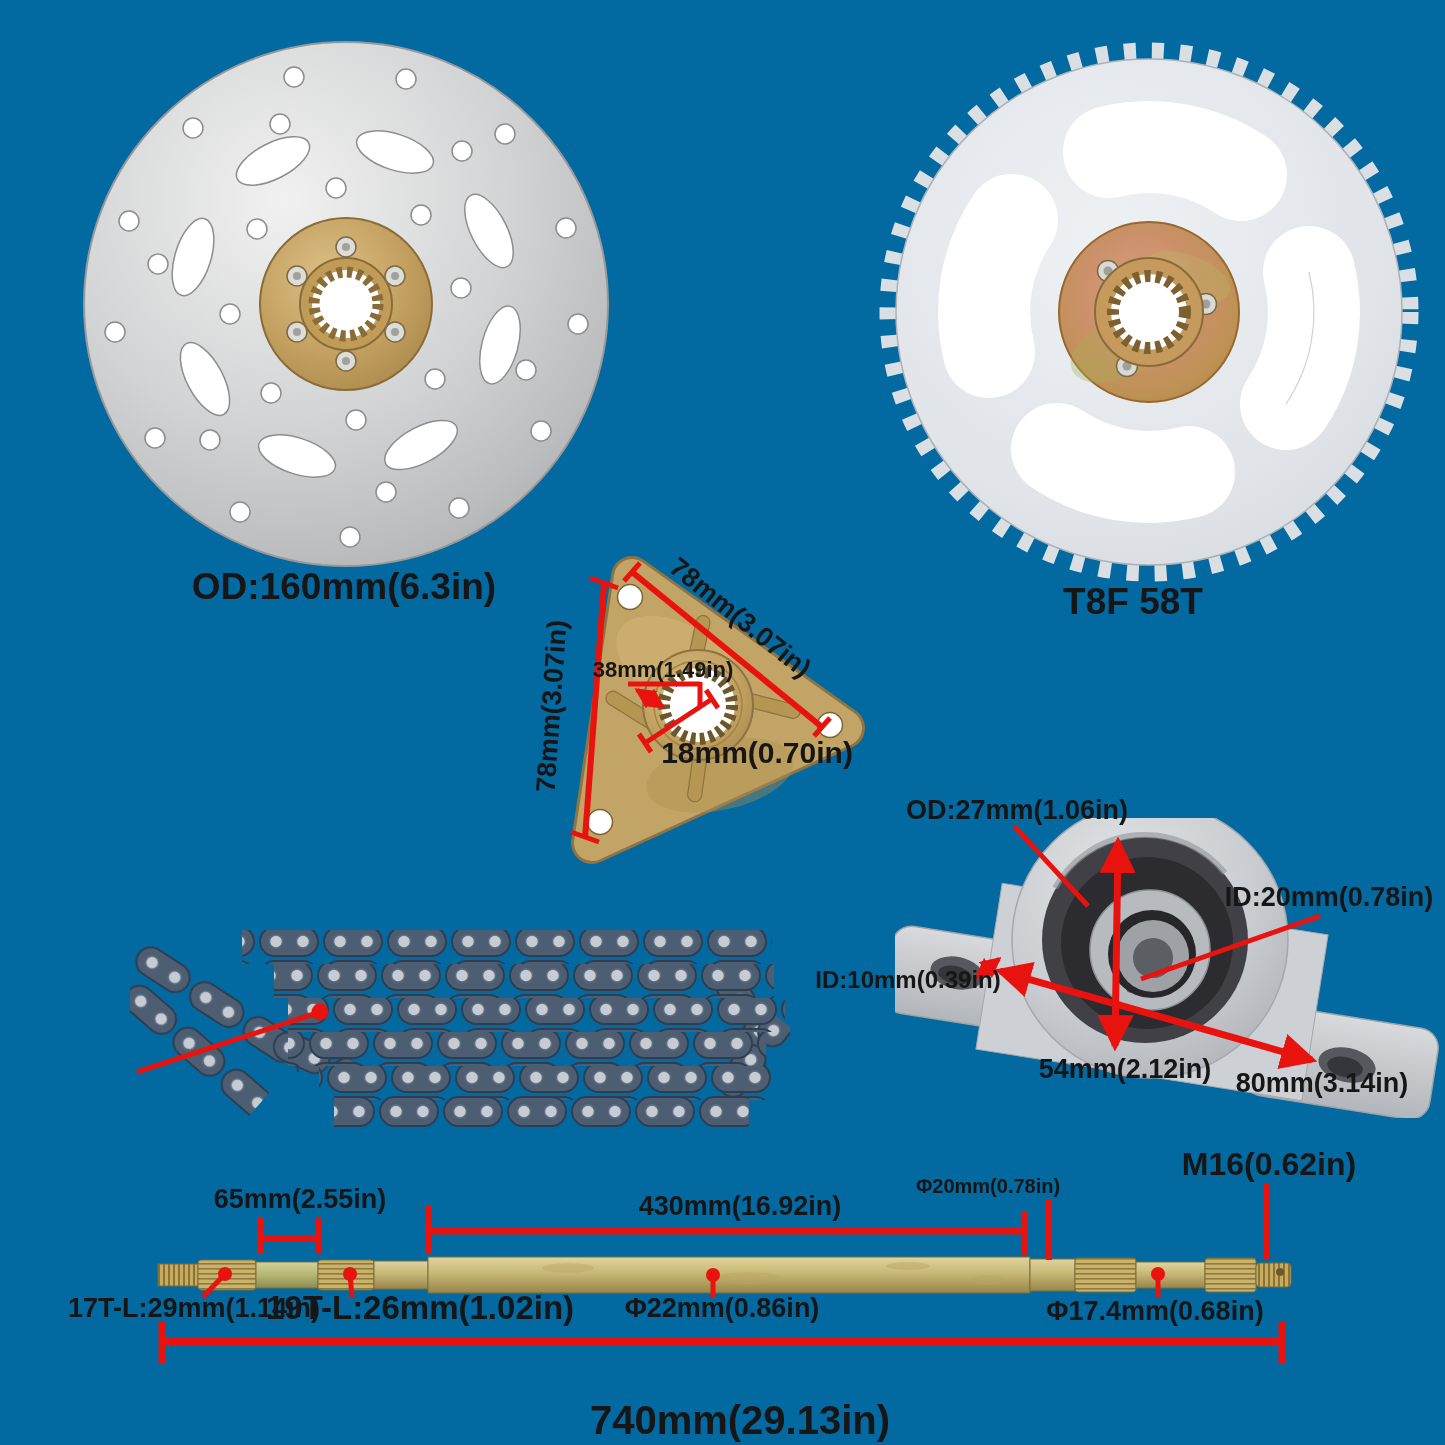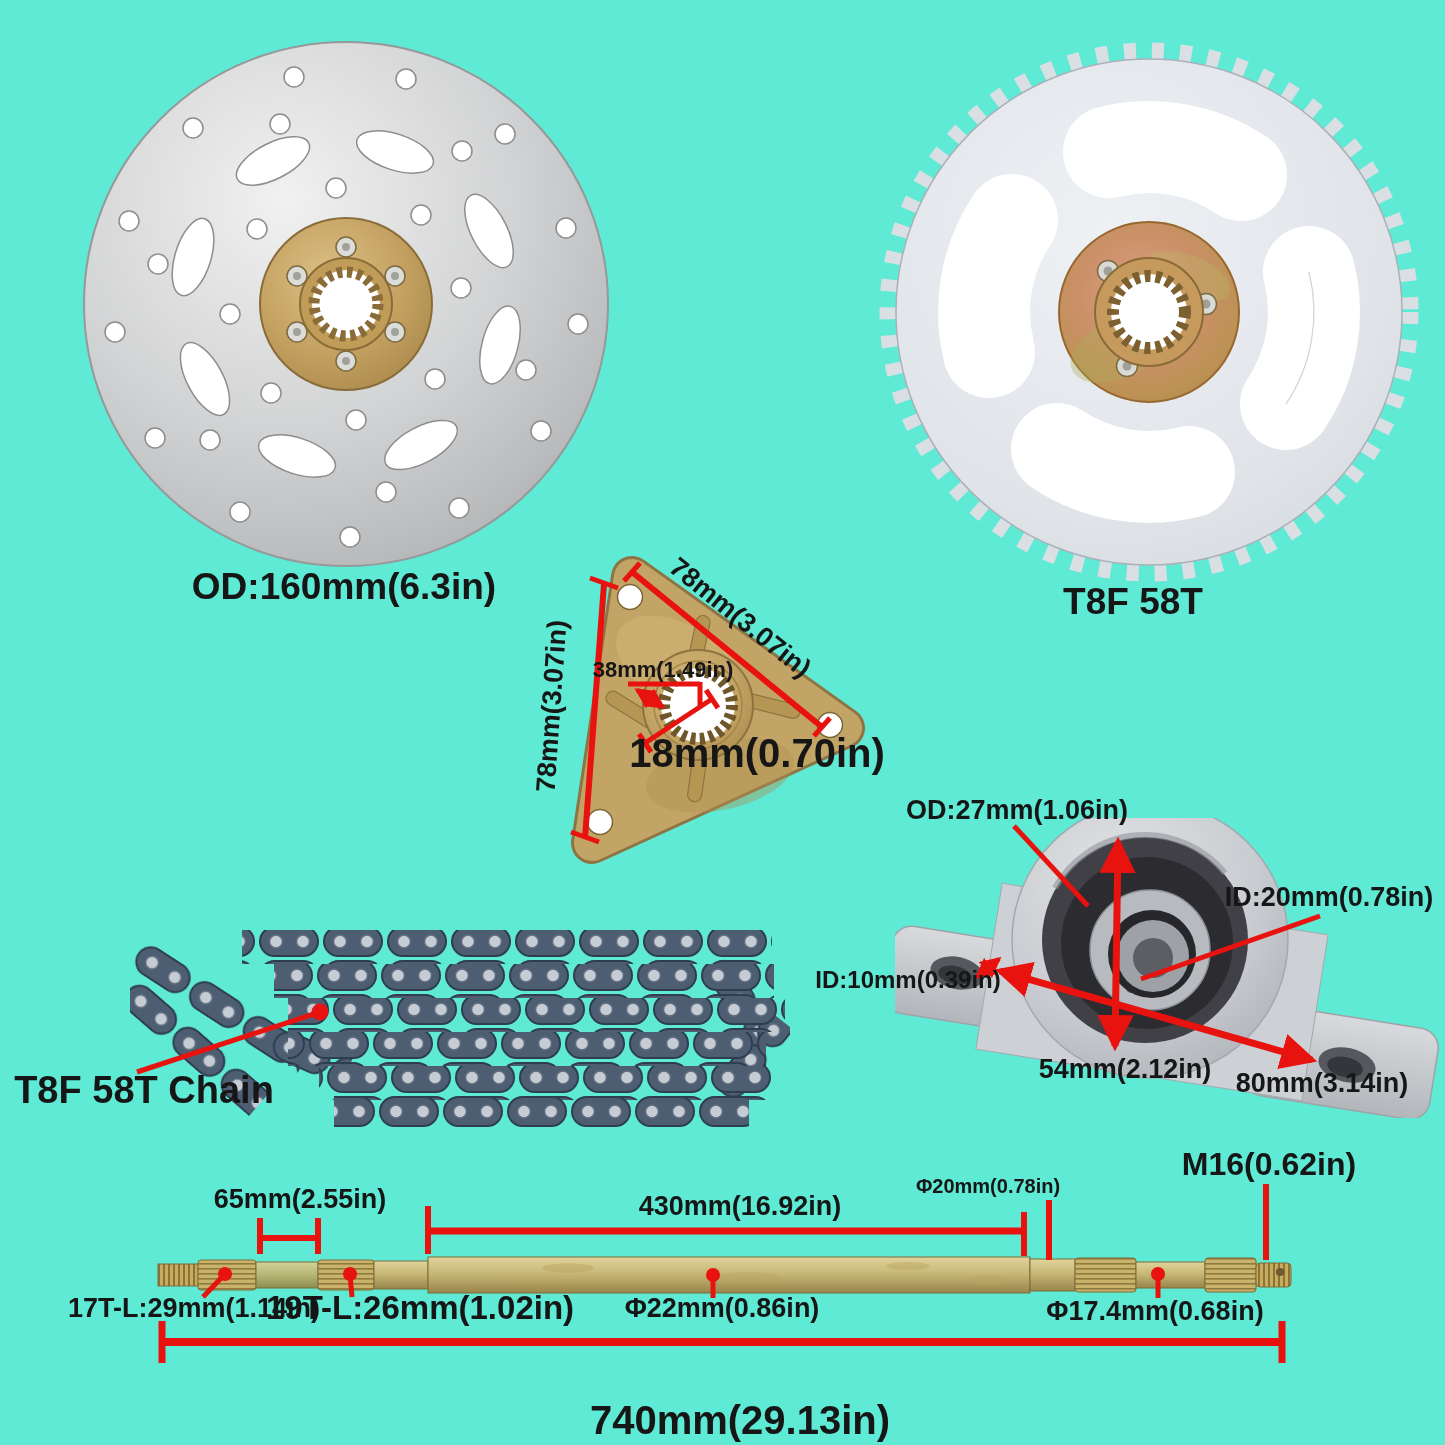--- a/index.html
+++ b/index.html
@@ -1,24 +1,24 @@
 <!DOCTYPE html>
 <html><head>
 <meta charset="utf-8">
 <style>
   html,body{margin:0;padding:0;background:#ffffff;}
-  #canvas{position:relative;width:1445px;height:1445px;background:#5eead4;overflow:hidden;
+  #canvas{position:relative;width:1445px;height:1445px;background:#0369a1;overflow:hidden;
           font-family:"Liberation Sans",sans-serif;}
   .part{position:absolute;}
   .dim{position:absolute;transform:translate(-50%,-50%);white-space:nowrap;
        font-weight:700;font-size:28px;color:#161616;z-index:6;letter-spacing:0px;}
   .dim.cap{font-size:37px;}
   .dim.big{font-size:40px;margin-top:48px;}
   .dim.small{font-size:22px;}
-  .dim.mid{font-size:40px;}
+  .dim.mid{font-size:30px;}
   .dim.sm24{font-size:24px;}
   .rotL{transform:translate(-50%,-50%) rotate(-86deg);}
   .rotR{transform:translate(-50%,-50%) rotate(39deg);}
   #overlay{position:absolute;left:0;top:0;z-index:5;pointer-events:none;}
 </style>
 </head>
 <body>
 
 <div id="canvas">
 
@@ -392,21 +392,20 @@
   <div class="dim rotR" style="left:740px;top:618px;font-size:27px">78mm(3.07in)</div>
   <div class="dim small" style="left:663px;top:670px">38mm(1.49in)</div>
   <div class="dim mid" style="left:757px;top:753px">18mm(0.70in)</div>
 
   <div class="dim" style="left:1017px;top:810px;font-size:27px">OD:27mm(1.06in)</div>
   <div class="dim" style="left:1329px;top:897px;font-size:27px">ID:20mm(0.78in)</div>
   <div class="dim sm24" style="left:908px;top:980px">ID:10mm(0.39in)</div>
   <div class="dim" style="left:1125px;top:1069px;font-size:27px">54mm(2.12in)</div>
   <div class="dim" style="left:1322px;top:1083px;font-size:27px">80mm(3.14in)</div>
 
-  <div class="dim" style="left:144px;top:1090px;font-size:38px">T8F 58T Chain</div>
 
   <div class="dim" style="left:300px;top:1199px;font-size:27px">65mm(2.55in)</div>
   <div class="dim" style="left:740px;top:1206px;font-size:27px">430mm(16.92in)</div>
   <div class="dim" style="left:988px;top:1186px;font-size:20px">Φ20mm(0.78in)</div>
   <div class="dim" style="left:1269px;top:1164px;font-size:32px">M16(0.62in)</div>
   <div class="dim" style="left:194px;top:1308px;font-size:27px">17T-L:29mm(1.14in)</div>
   <div class="dim" style="left:420px;top:1308px;font-size:33px">19T-L:26mm(1.02in)</div>
   <div class="dim" style="left:722px;top:1308px;font-size:27px">Φ22mm(0.86in)</div>
   <div class="dim" style="left:1155px;top:1311px;font-size:27px">Φ17.4mm(0.68in)</div>
   <div class="dim big" style="left:740px;top:1372px">740mm(29.13in)</div>

